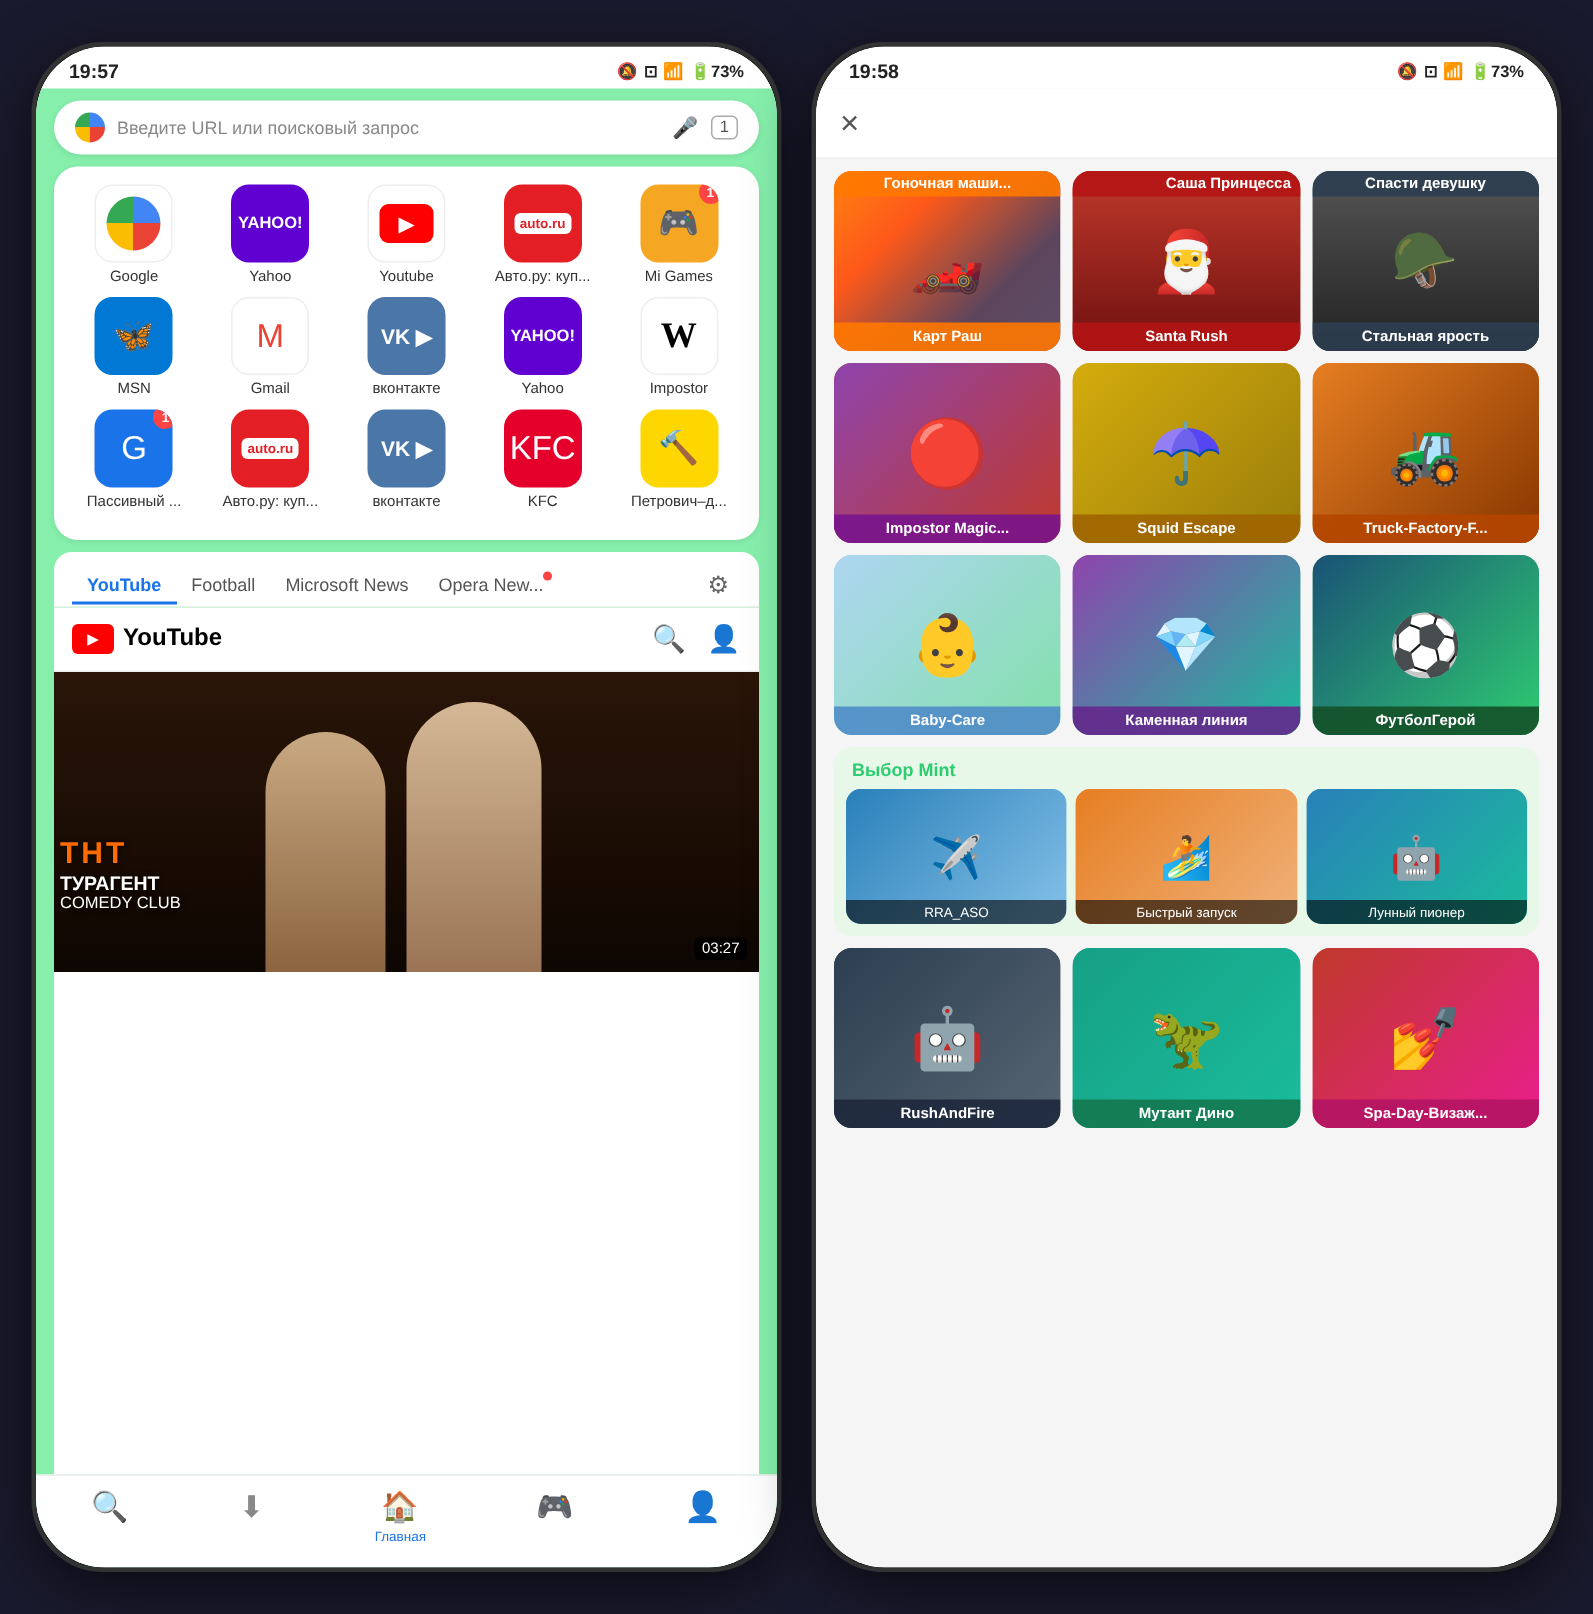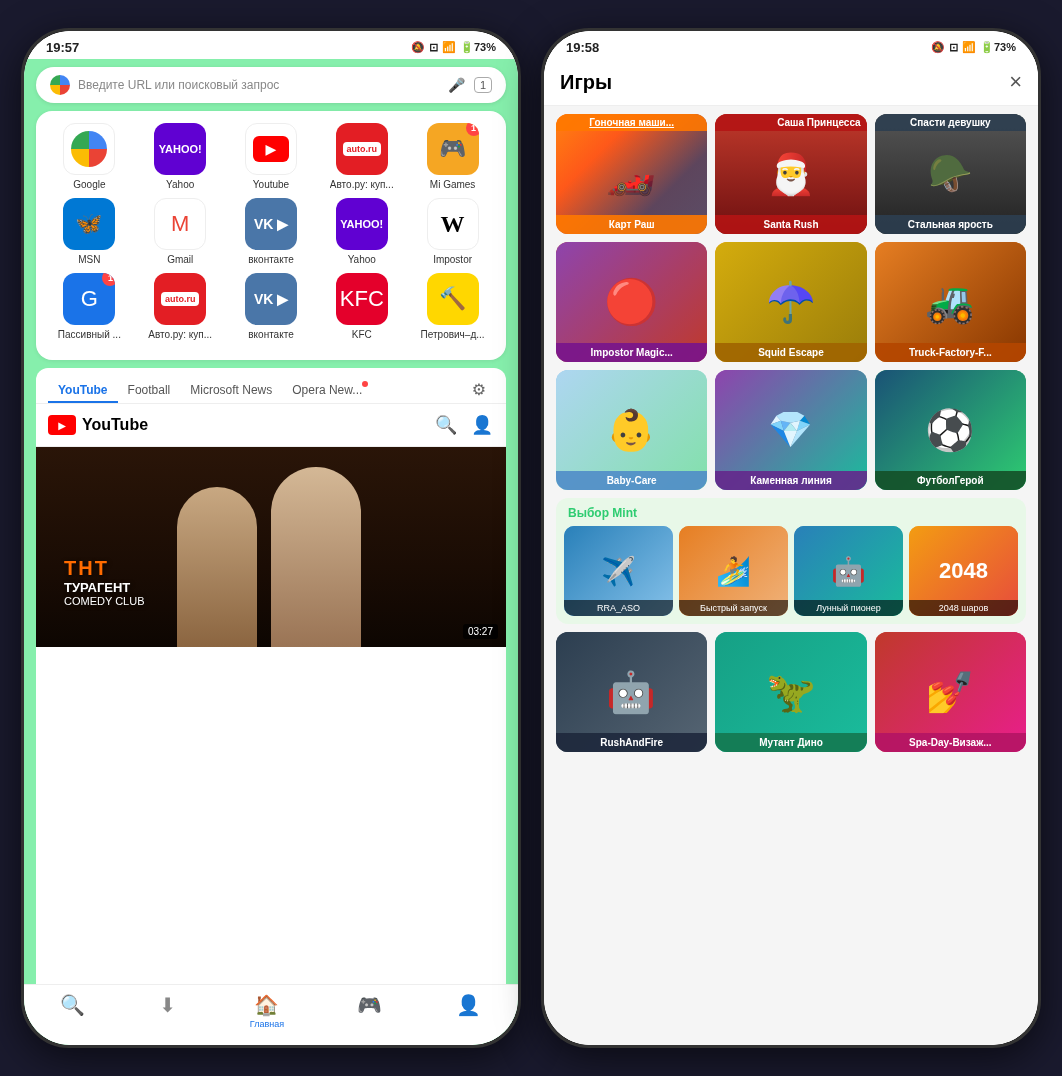--- a/index.html
+++ b/index.html
@@ -231,21 +231,21 @@
       position: absolute;
       inset: 0;
       background: linear-gradient(to bottom, #2c1810 0%, #1a0a05 100%);
       display: flex;
       align-items: center;
       justify-content: center;
     }
     .yt-overlay-text {
       position: absolute;
       bottom: 40px;
-      left: 28px;
+      left: 4px;
       color: #fff;
       text-shadow: 1px 1px 4px rgba(0,0,0,0.8);
     }
     .yt-overlay-text .tnt { font-size: 20px; font-weight: 900; color: #ff6b00; letter-spacing: 2px; }
     .yt-overlay-text .show-title { font-size: 13px; font-weight: 700; color: #fff; }
     .yt-overlay-text .show-sub { font-size: 11px; color: #fff; }
     .yt-duration {
       position: absolute;
       bottom: 8px; right: 8px;
       background: rgba(0,0,0,0.8);
@@ -622,34 +622,33 @@
         <span>🔕</span>
         <span>⊡</span>
         <span>📶</span>
         <span>🔋73%</span>
       </div>
     </div>
 
     <div class="phone2-content">
 
       <div class="games-header">
-        <span class="games-title">Игры</span>
         <span class="games-close">×</span>
       </div>
 
       <div class="games-scroll">
 
         <div class="games-row">
           <div class="game-card">
             <div class="game-card-img bg-kart">
               <span style="font-size:40px;">🏎️</span>
               <div style="position:absolute;inset:0;background:linear-gradient(135deg,#ff8c00 0%,#ff4500 30%,#1a1a4e 70%);opacity:0.7;"></div>
               <span style="position:absolute;font-size:32px;">🏎️</span>
             </div>
-            <div class="game-label-top" style="background:rgba(255,120,0,0.9);text-decoration:underline;">Гоночная маши...</div>
+            <div class="game-label-top" style="background:rgba(255,120,0,0.9);">Гоночная маши...</div>
             <div class="game-label" style="background:rgba(255,120,0,0.9);">Карт Раш</div>
           </div>
           <div class="game-card">
             <div class="game-card-img bg-santa">
               <div style="position:absolute;inset:0;background:linear-gradient(to bottom,#c0392b,#6e1010);"></div>
               <span style="position:absolute;font-size:40px;">🎅</span>
             </div>
             <div class="game-label-top" style="background:rgba(180,20,20,0.9);text-align:right;">Саша Принцесса</div>
             <div class="game-label" style="background:rgba(180,20,20,0.9);">Santa Rush</div>
           </div>
@@ -728,27 +727,20 @@
               </div>
               <div class="mint-card-label">Быстрый запуск</div>
             </div>
             <div class="mint-card">
               <div class="mint-card-img bg-lunar">
                 <div style="position:absolute;inset:0;background:linear-gradient(135deg,#2980b9,#1abc9c);"></div>
                 <span style="position:absolute;font-size:28px;">🤖</span>
               </div>
               <div class="mint-card-label">Лунный пионер</div>
             </div>
-            <div class="mint-card">
-              <div class="mint-card-img bg-2048">
-                <div style="position:absolute;inset:0;background:linear-gradient(135deg,#f39c12,#e74c3c);"></div>
-                <span style="position:absolute;font-size:22px;color:#fff;font-weight:900;">2048</span>
-              </div>
-              <div class="mint-card-label">2048 шаров</div>
-            </div>
           </div>
         </div>
 
         <div class="games-row">
           <div class="game-card">
             <div class="game-card-img bg-rush">
               <div style="position:absolute;inset:0;background:linear-gradient(135deg,#2c3e50,#566573);"></div>
               <span style="position:absolute;font-size:40px;">🤖</span>
             </div>
             <div class="game-label" style="background:rgba(30,40,60,0.9);">RushAndFire</div>

